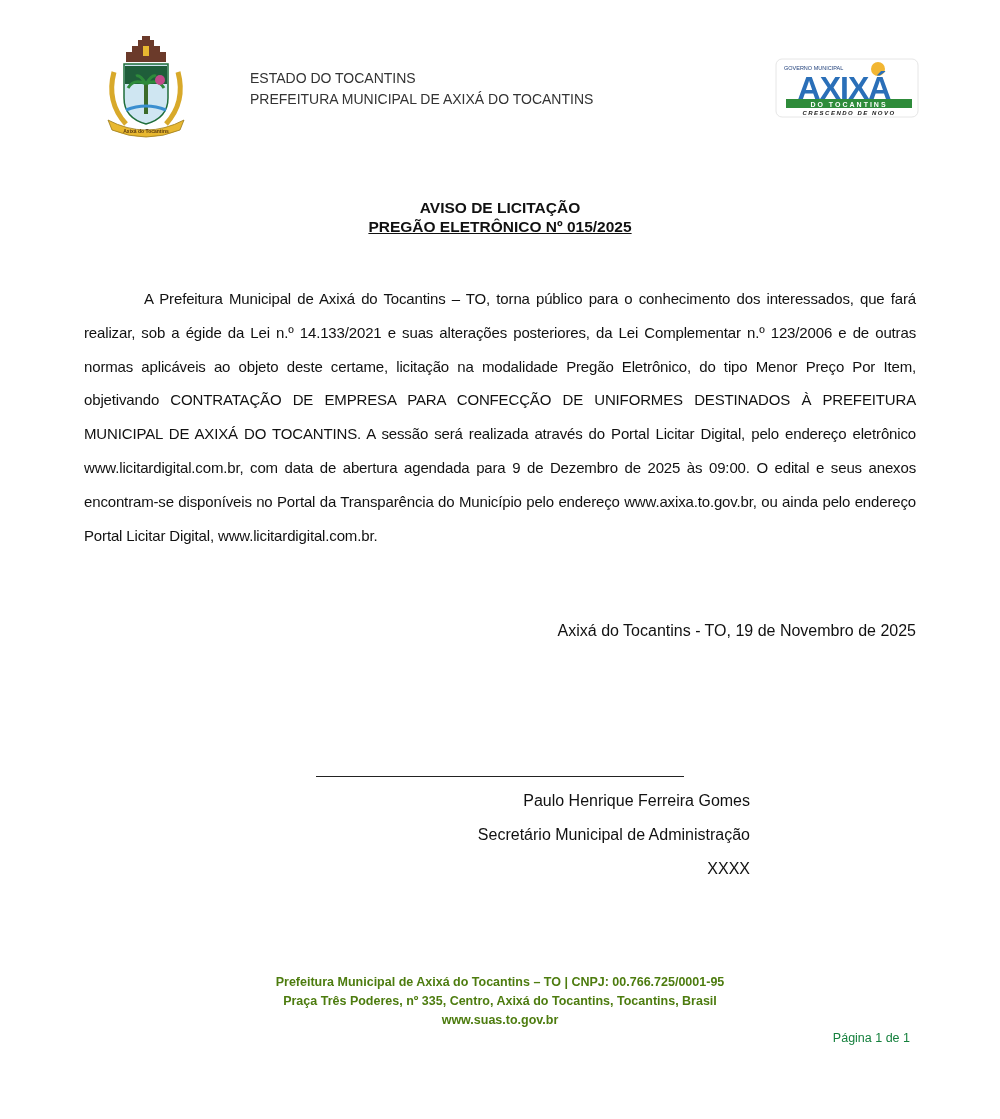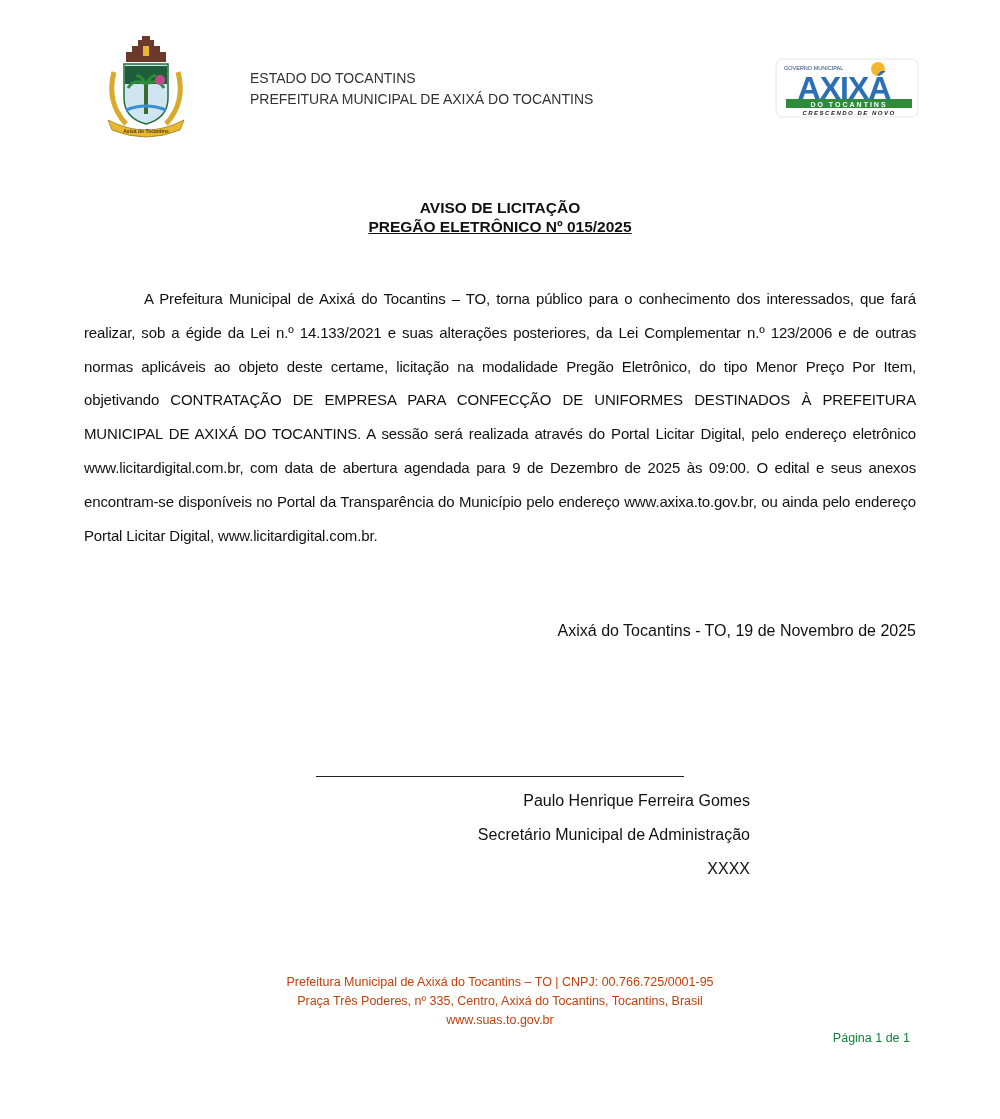--- a/index.html
+++ b/index.html
@@ -18,21 +18,21 @@
   #body-text { left: 84px; top: 282px; width: 832px; font-size: 15px; line-height: 33.8px;
                text-align: justify; text-align-last: left; letter-spacing: -0.15px; }
   #body-text .indent { display: inline-block; width: 60px; }
 
   .plain { font-size: 16px; }
   #date-line { right: 84px; top: 622px; text-align: left; }
 
   #sig-line { left: 316px; top: 776px; width: 368px; border-top: 1.4px solid #222; }
   .sig { left: 250px; width: 500px; text-align: right; font-size: 16px; }
 
-  .foot { left: 200px; width: 600px; text-align: center; font-size: 12.5px; font-weight: normal; color: #c2410c; }
+  .foot { left: 200px; width: 600px; text-align: center; font-size: 12.5px; font-weight: bold; color: #4d7c0f; }
   #page-num { right: 90px; top: 1031px; font-size: 12.5px; color: #15803d; }
 </style>
 </head>
 <body>
 
 <div id="crest" class="abs">
   <svg width="100" height="108" viewBox="0 0 100 108">
 
     <path d="M30 30 L30 20 L36 20 L36 14 L42 14 L42 8 L46 8 L46 4 L54 4 L54 8 L58 8 L58 14 L64 14 L64 20 L70 20 L70 30 Z" fill="#6b3a2a"></path>
     <rect x="47" y="14" width="6" height="10" fill="#e8b830"></rect>

